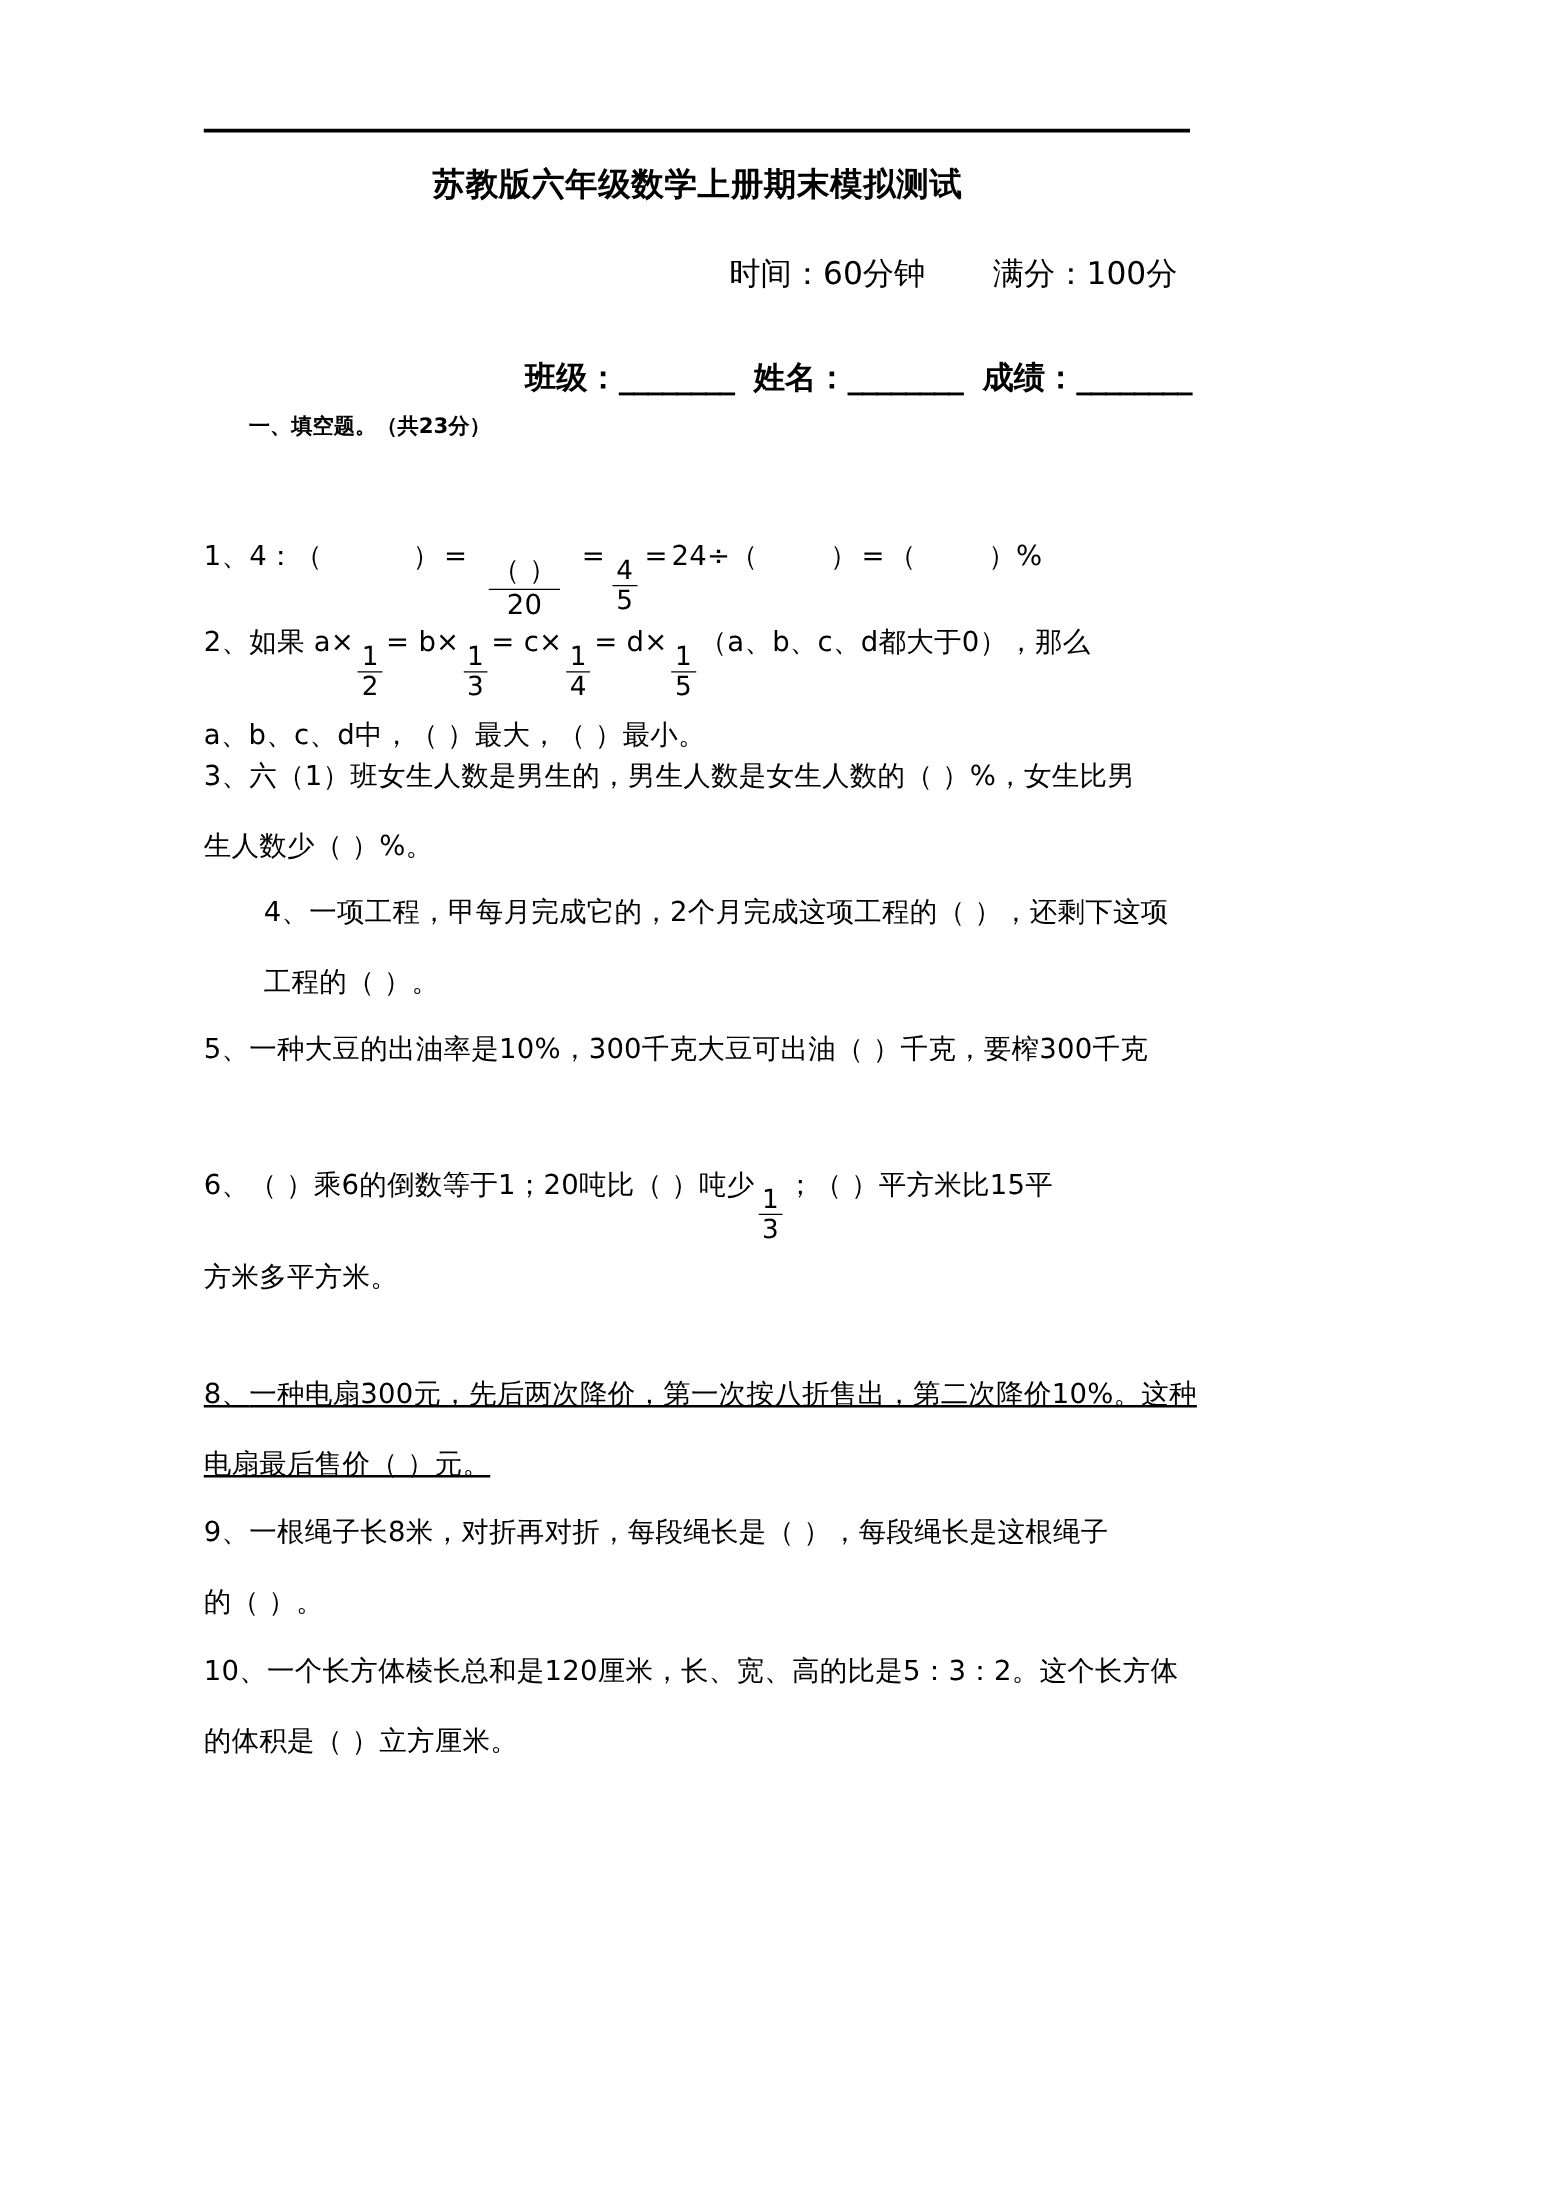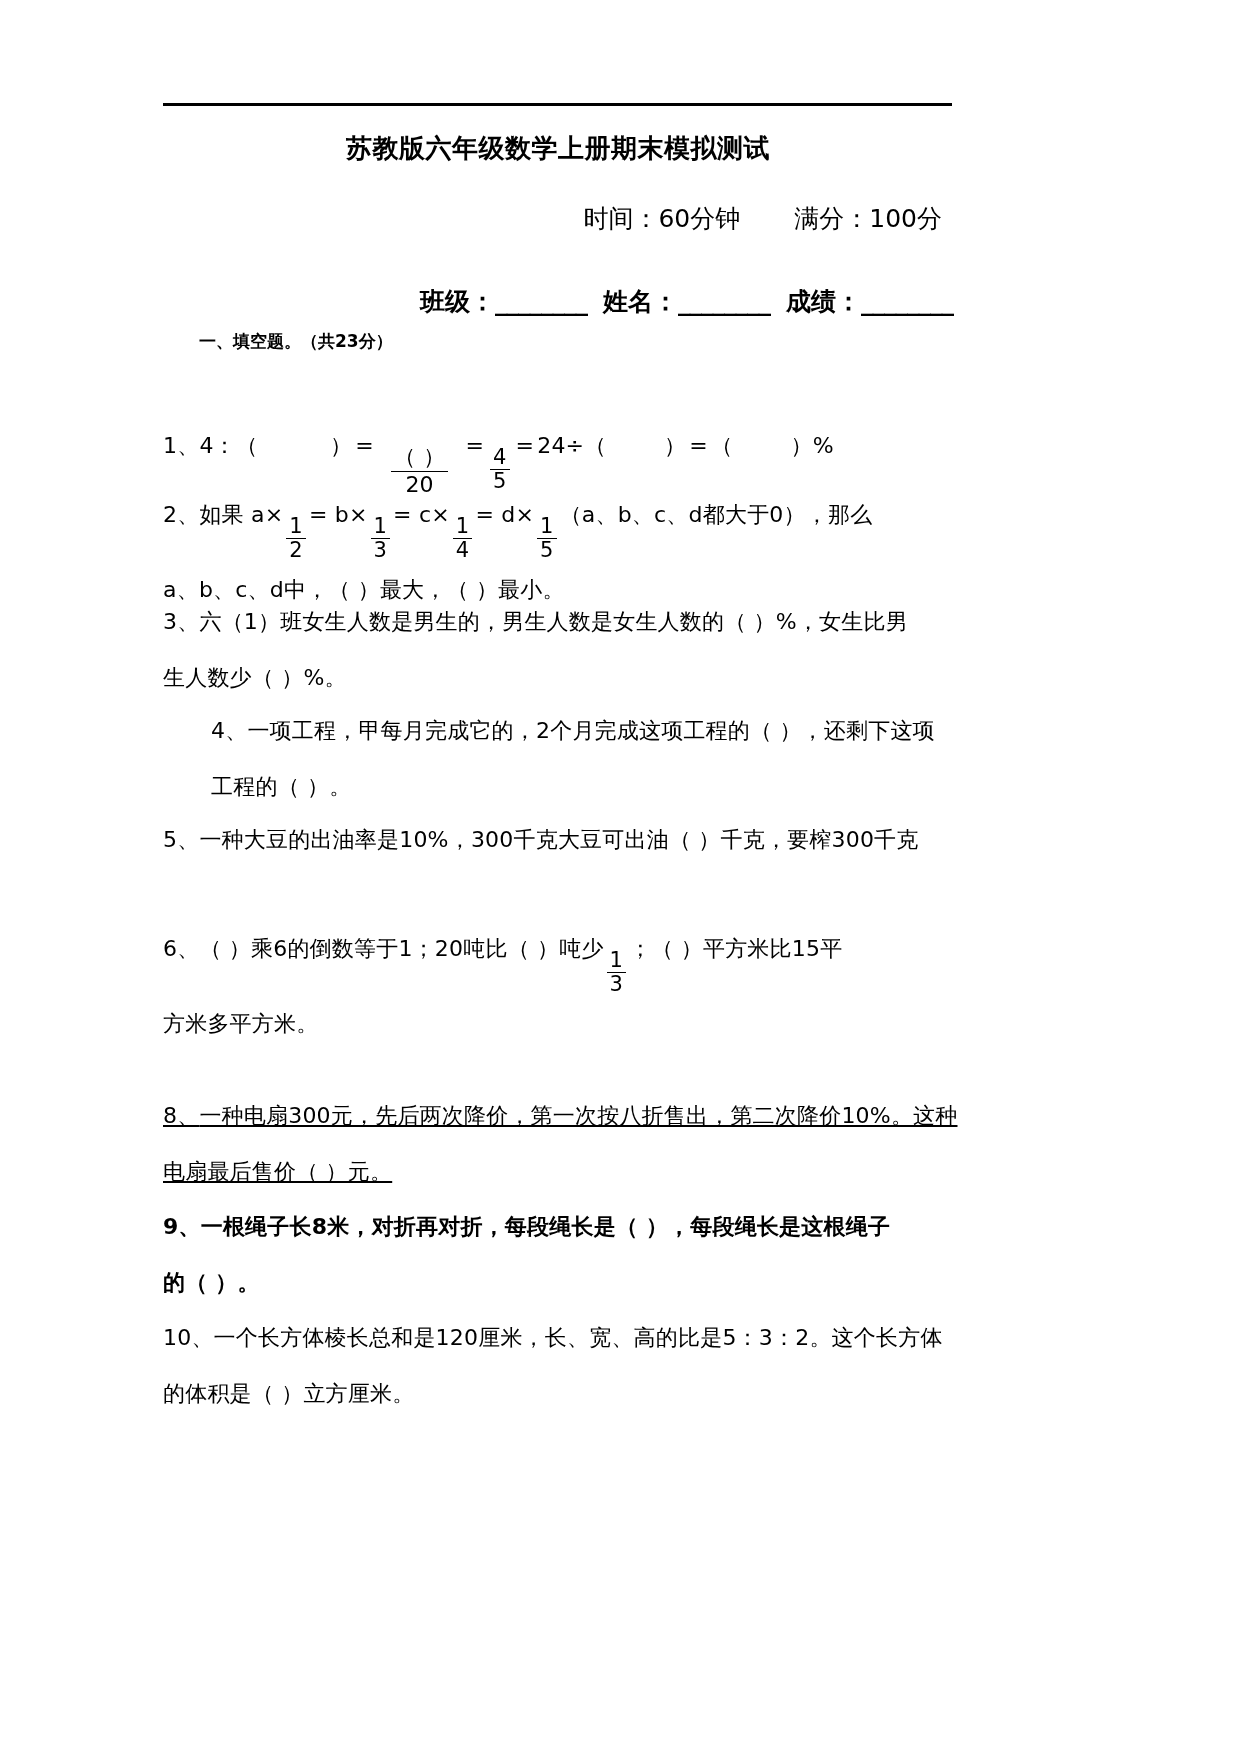--- a/index.html
+++ b/index.html
@@ -206,21 +206,21 @@
         </span><span>；（        ）平方米比15平</span></span>
     <span class="ln2">方米多平方米。</span>
   </div>
 
 
   <div class="q" style="top:1088px;text-decoration:underline;">
     <span class="ln"><span>8、</span><span>一种电扇300元，先后两次降价，第一次按八折售出，第二次降价10%。这种</span></span>
     <span class="ln2">电扇最后售价（        ）元。</span>
   </div>
 
-  <div class="q" style="top:1199px;font-weight:bold;">
+  <div class="q" style="top:1199px;">
     <span class="ln"><span>9、</span><span>一根绳子长8米，对折再对折，每段绳长是（        ），每段绳长是这根绳子</span></span>
     <span class="ln2">的（      ）。</span>
   </div>
 
   <div class="q" style="top:1310px;">
     <span class="ln"><span>10、</span><span>一个长方体棱长总和是120厘米，长、宽、高的比是5：3：2。这个长方体</span></span>
     <span class="ln2">的体积是（      ）立方厘米。</span>
   </div>
 
 </div>

